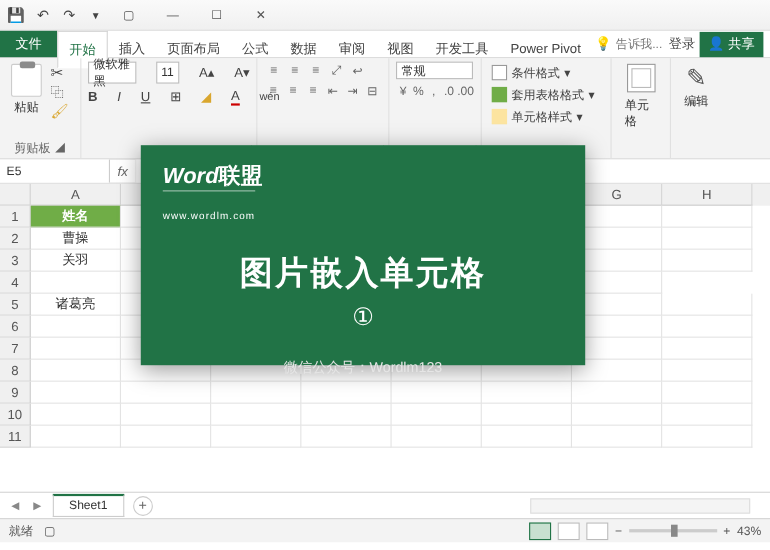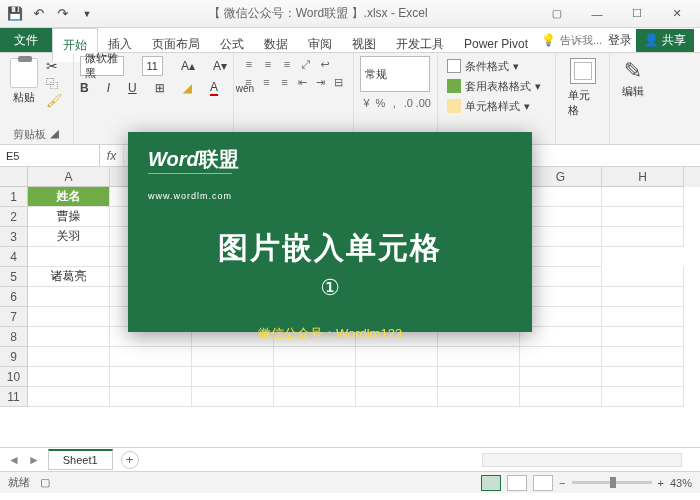--- a/index.html
+++ b/index.html
@@ -28,21 +28,21 @@
 .cut{color:#444;font-size:14px}
 .brush{color:#d9a62e;font-size:13px}
 .font-row{display:flex;gap:18px;align-items:center;margin-bottom:3px}
 .combo{background:#fff;border:1px solid #bbb;height:20px;display:flex;align-items:center;padding:0 4px;font-size:11px}
 .fname{width:78px}
 .fsize{width:30px}
 .fbtn{width:18px;height:18px;display:flex;align-items:center;justify-content:center;font-size:12px;color:#444}
 .align-grid{display:flex;flex-direction:column;gap:2px}
 .align-row{display:flex;gap:1px}
 .abox{width:18px;height:16px;display:flex;align-items:center;justify-content:center;font-size:11px;color:#666}
-.num-combo{background:#fff;border:1px solid #bbb;width:70px;height:36px;display:flex;align-items:center;padding:0 4px;font-size:11px;margin-bottom:3px}
+.num-combo{background:#fff;border:1px solid #bbb;width:70px;height:16px;display:flex;align-items:center;padding:0 4px;font-size:11px;margin-bottom:3px}
 .style-item{display:flex;align-items:center;gap:4px;height:20px;font-size:11px;color:#444;padding:0 3px}
 .style-ic{width:14px;height:14px}
 .cells{display:flex;flex-direction:column;align-items:center;padding:2px 6px}
 .cells-ic{width:26px;height:26px;background:#fff;border:1px solid #999;position:relative;margin-bottom:4px}
 .cells-ic::before{content:"";position:absolute;inset:3px;border:1px solid #bbb}
 .namebox-row{height:22px;display:flex;border-bottom:1px solid #d4d4d4}
 .namebox{width:100px;background:#fff;border-right:1px solid #ccc;padding:0 6px;display:flex;align-items:center;font-size:11px}
 .fx{width:24px;display:flex;align-items:center;justify-content:center;color:#666;font-style:italic;border-right:1px solid #eee}
 .formulabar{flex:1;background:#fff}
 .sheet-area{position:relative;height:280px;overflow:hidden}
@@ -54,21 +54,21 @@
 .cells-grid{position:absolute;top:20px;left:28px}
 .row{display:flex}
 .cell{width:82px;height:20px;border-right:1px solid #e3e3e3;border-bottom:1px solid #e3e3e3;display:flex;align-items:center;justify-content:center;font-size:12px}
 .cell.hdr{background:#70ad47;color:#fff;font-weight:bold}
 .overlay{position:absolute;top:132px;left:128px;width:404px;height:200px;background:#217346;color:#fff;padding:14px 20px;box-shadow:0 4px 20px rgba(0,0,0,0.4)}
 .ov-logo{font-size:20px;font-weight:bold;font-style:italic}
 .ov-logo .lm{font-style:normal;font-weight:bold}
 .ov-url{font-size:9px;border-top:1px solid rgba(255,255,255,0.5);display:inline-block;padding-top:17px;letter-spacing:1px}
 .ov-title{font-size:30px;font-weight:bold;text-align:center;margin-top:26px;letter-spacing:2px}
 .ov-num{text-align:center;font-size:22px;margin-top:6px}
-.ov-sub{text-align:center;font-size:13px;margin-top:24px;color:#fde047}
+.ov-sub{text-align:center;font-size:13px;margin-top:24px;color:#e5e5e5}
 .sheettabs{height:24px;border-top:1px solid #d4d4d4;background:#fff;display:flex;align-items:center;padding-left:30px;gap:8px}
 .sheettab{padding:3px 14px;border:1px solid #ccc;border-top:2px solid #217346;font-size:11px;background:#fff}
 .addsheet{width:18px;height:18px;border:1px solid #ccc;border-radius:50%;display:flex;align-items:center;justify-content:center;color:#666;font-size:13px}
 .hscroll{margin-left:auto;width:200px;height:14px;background:#f4f4f4;border:1px solid #ddd;margin-right:18px}
 .statusbar{height:22px;background:#f3f3f3;border-top:1px solid #d4d4d4;display:flex;align-items:center;padding:0 8px;font-size:11px;color:#555;gap:10px}
 .sb-right{margin-left:auto;display:flex;align-items:center;gap:6px}
 .viewbtn{width:20px;height:16px;border:1px solid #bbb;background:#fff}
 .viewbtn.active{background:#c8e0d0;border-color:#217346}
 .slider{width:80px;height:3px;background:#ccc;position:relative}
 .slider::before{content:"";position:absolute;left:38px;top:-4px;width:6px;height:11px;background:#888}
@@ -77,21 +77,20 @@
 </head>
 <body>
 
 <div class="titlebar">
   <div class="qat">
     <div class="qat-btn">💾</div>
     <div class="qat-btn">↶</div>
     <div class="qat-btn">↷</div>
     <div class="qat-btn" style="font-size:9px">▼</div>
   </div>
-  <div class="title">【 微信公众号：Word联盟 】.xlsx - Excel</div>
   <div class="winctrl">
     <div class="winbtn">▢</div>
     <div class="winbtn">—</div>
     <div class="winbtn">☐</div>
     <div class="winbtn">✕</div>
   </div>
 </div>
 
 <div class="tabs">
   <div class="tab file">文件</div>

